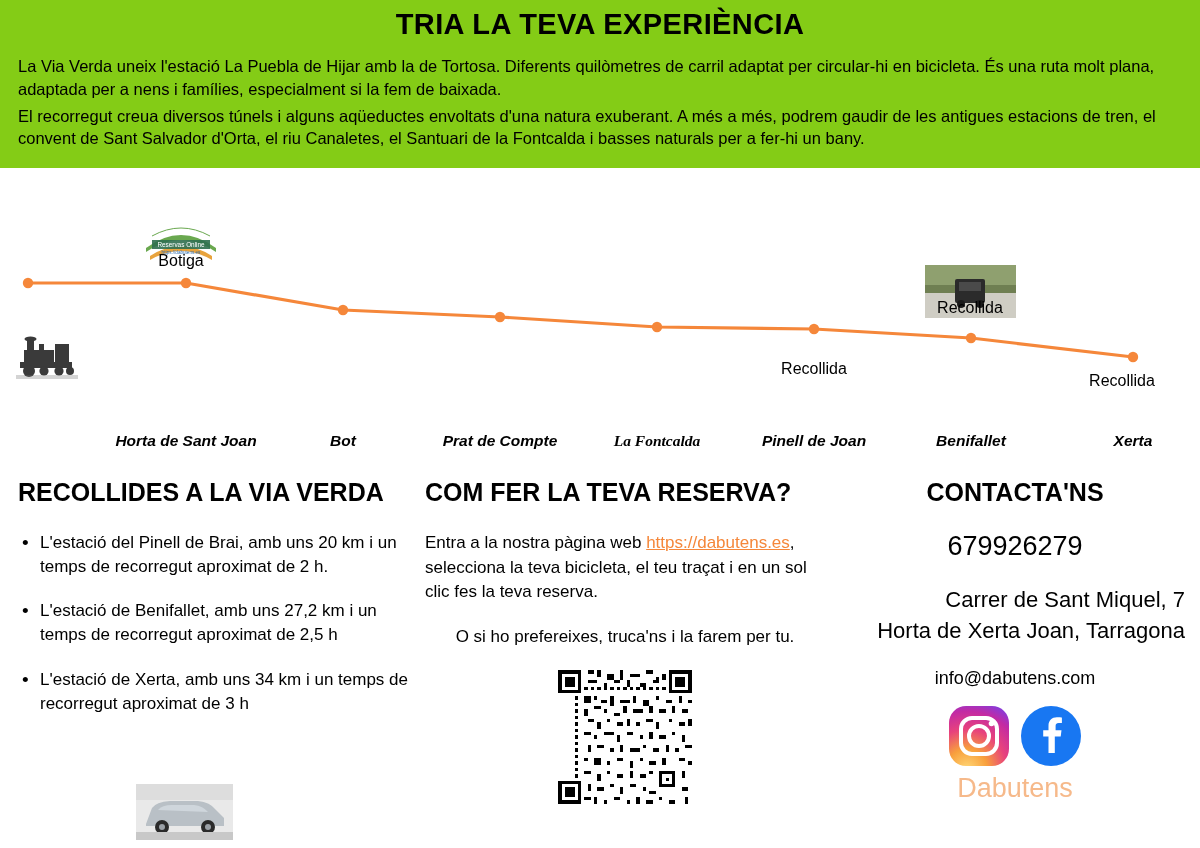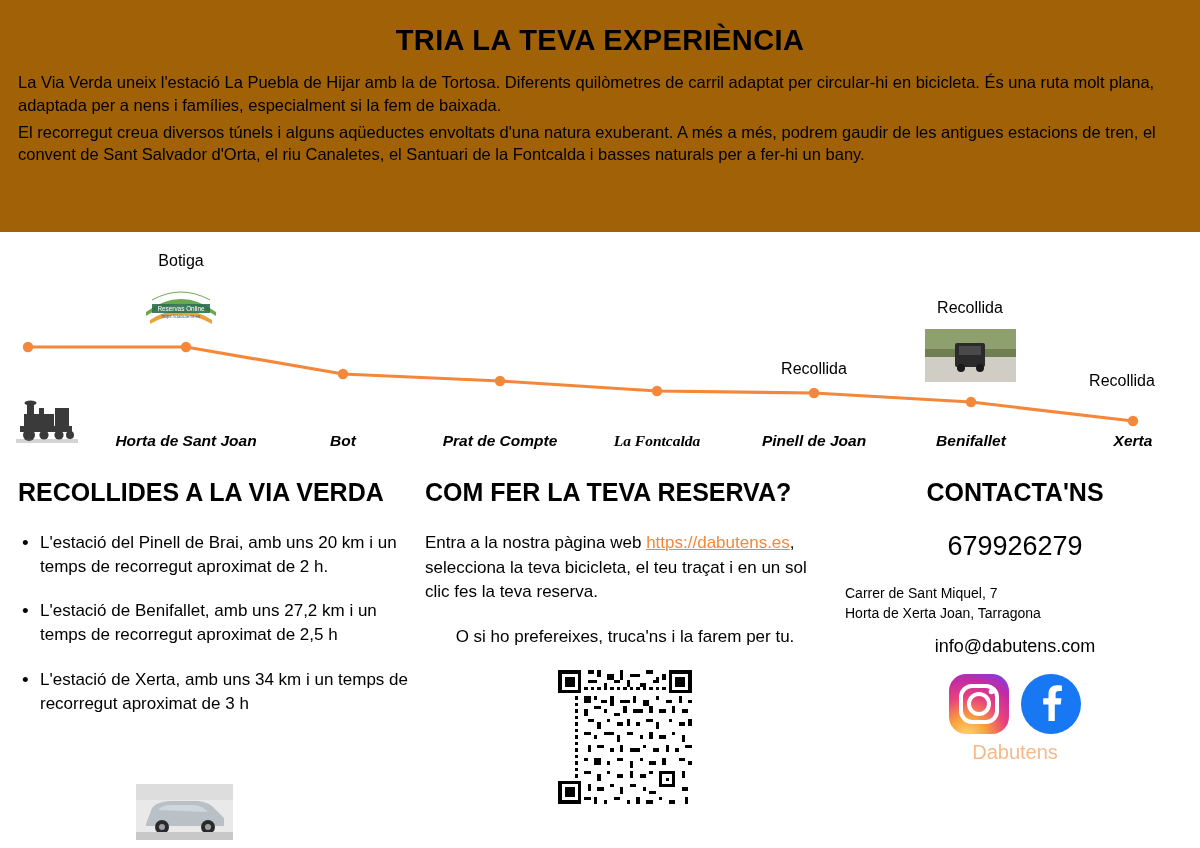--- a/index.html
+++ b/index.html
@@ -9,24 +9,24 @@
     height: 848px;
     background: #ffffff;
     font-family: "Liberation Sans", sans-serif;
     color: #000000;
     overflow: hidden;
     position: relative;
   }
 
   
   .header {
-    background: #a16207;
+    background: #84cc16;
     width: 100%;
-    height: 232px;
-    padding: 18px 18px 0 18px;
+    height: 168px;
+    padding: 2px 18px 0 18px;
   }
   .header-title {
     text-align: center;
     font-size: 29px;
     font-weight: bold;
     letter-spacing: 0.4px;
     margin: 6px 0 14px 0;
     color: #000;
   }
   .header-para {
@@ -147,41 +147,41 @@
 
   .qr-wrap { display: flex; justify-content: center; margin-top: 4px; }
 
   .phone {
     font-size: 27px;
     text-align: center;
     margin: 6px 0 22px 0;
     color: #000;
   }
   .addr {
-    font-size: 14px;
+    font-size: 22px;
     line-height: 1.42;
-    text-align: left;
-    margin: 0 0 12px 0;
+    text-align: right;
+    margin: 0 0 22px 0;
     color: #000;
   }
   .email {
     font-size: 18px;
     text-align: center;
     margin: 0 0 16px 0;
     color: #000;
   }
   .social {
     display: flex;
     justify-content: center;
     gap: 10px;
     align-items: center;
     margin-bottom: 6px;
   }
   .brand {
-    font-size: 20px;
+    font-size: 27px;
     text-align: center;
     color: #F6B98A;
   }
 </style>
 </head>
 <body>
 
 <div class="header">
   <div class="header-title">TRIA LA TEVA EXPERIÈNCIA</div>
   <p class="header-para">La Via Verda uneix l'estació La Puebla de Hijar amb la de Tortosa. Diferents quilòmetres de carril adaptat per circular-hi en bicicleta. És una ruta molt plana, adaptada per a nens i famílies, especialment si la fem de baixada.</p>

